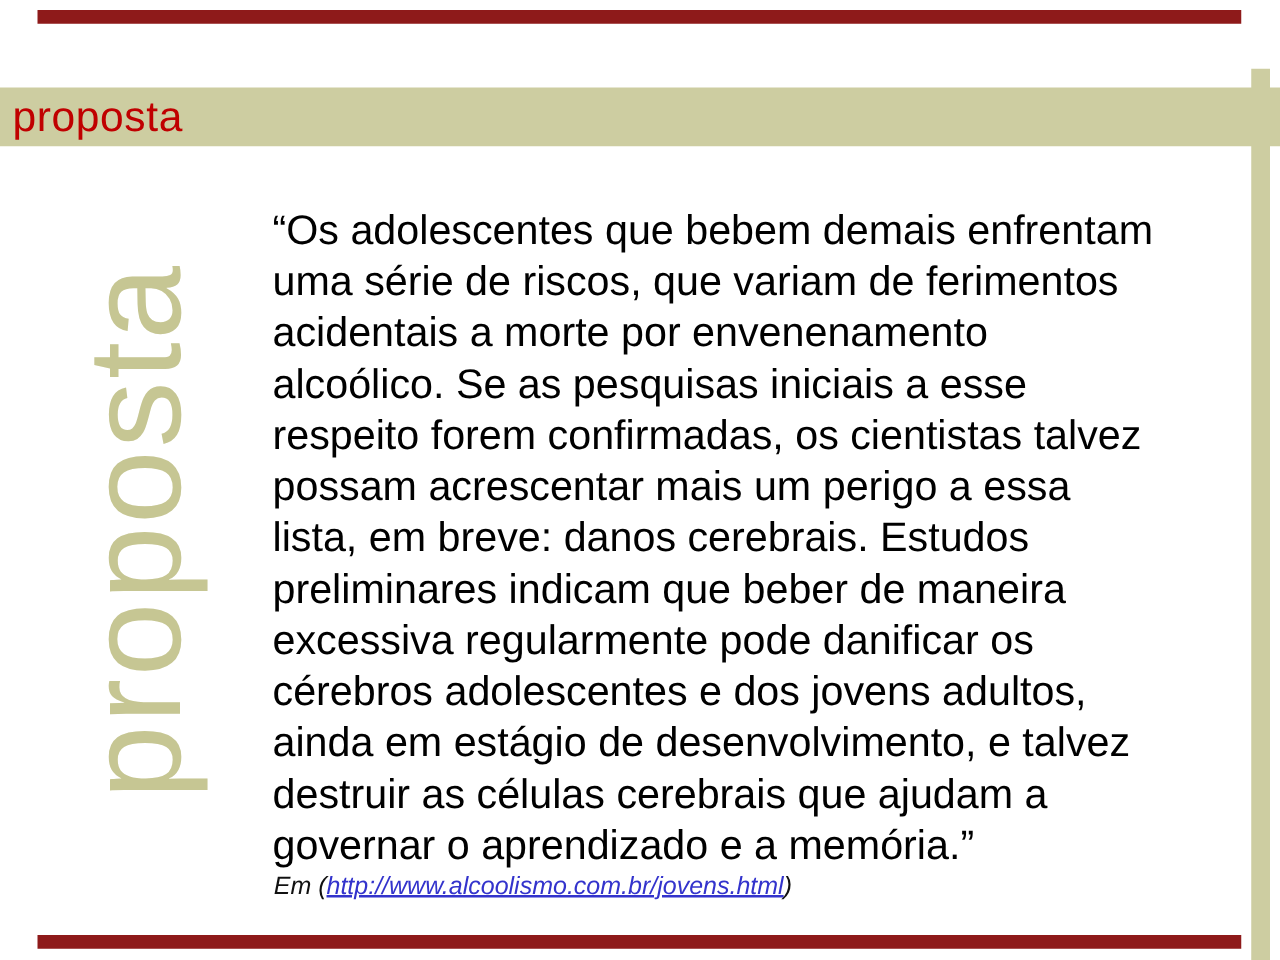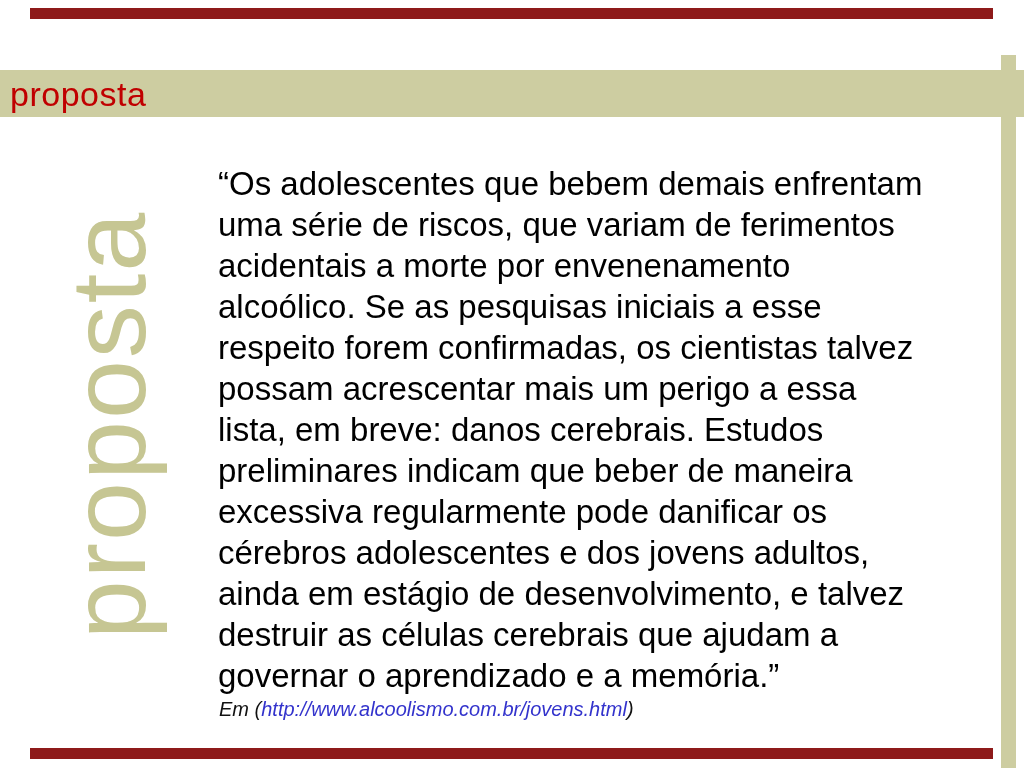--- a/index.html
+++ b/index.html
@@ -44,21 +44,21 @@
     font-size:33px;line-height:41px;color:#000000;
     white-space:pre;
   }
   
   .citation{
     position:absolute;left:219px;top:697px;width:770px;
     font-size:20px;line-height:24px;font-style:italic;color:#111111;
     white-space:nowrap;
   }
   .citation a{
-    color:#3333cc;cursor:pointer;
+    color:#3333cc;text-decoration:underline;cursor:pointer;
   }
 </style>
 </head>
 <body>
 
 <div class="bar-red-top"></div>
 
 <div class="header-band">
   <div class="header-title">proposta</div>
 </div>

